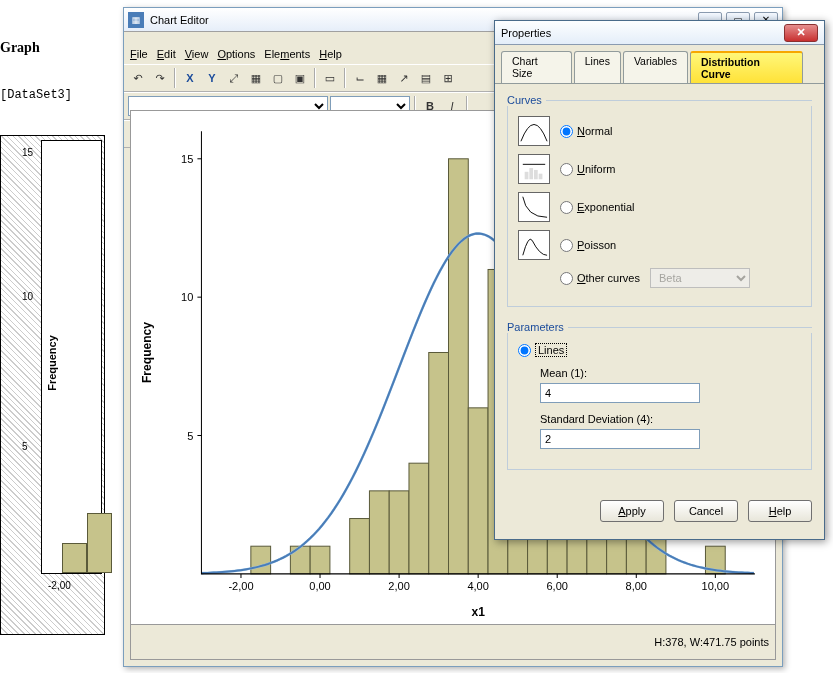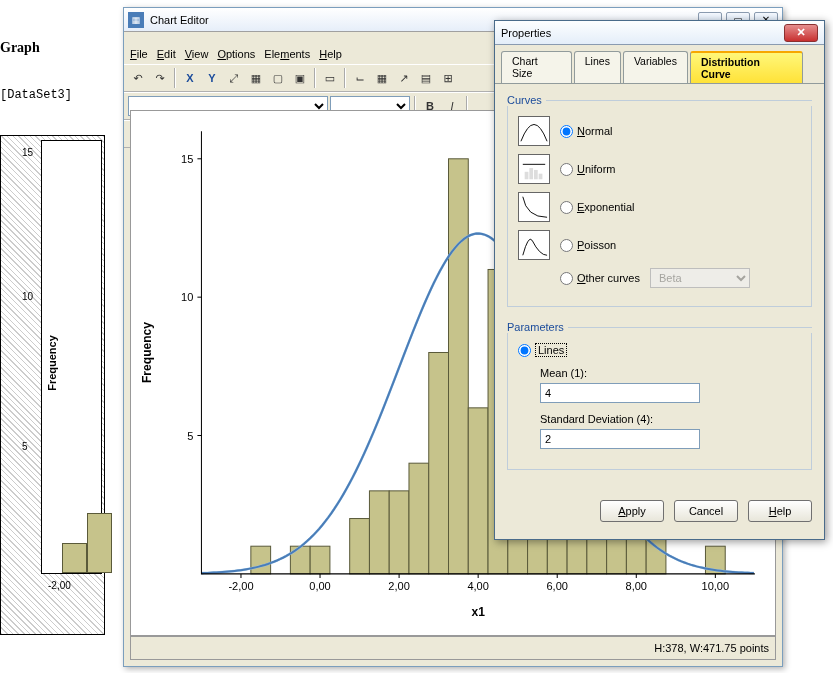--- a/index.html
+++ b/index.html
@@ -36,21 +36,21 @@
 .chart-area { position: absolute; left: 6px; top: 102px; right: 6px; bottom: 30px; background: #fff; border: 1px solid #999; }
 .chart-canvas { position: absolute; left: 0; top: 0; right: 0; bottom: 0; }
 svg .bar { fill: #c6c38b; stroke: #5a5a3a; stroke-width: 1; }
 svg .axis { stroke: #000; stroke-width: 1; fill: none; }
 svg .curve { fill: none; stroke: #4a7db8; stroke-width: 2; }
 svg .curve2 { fill: none; stroke: #a0c8e8; stroke-width: 2.5; }
 svg text { font-family: Arial, sans-serif; font-size: 11px; fill: #000; }
 svg .axis-label { font-size: 12px; font-weight: bold; }
 svg .tick-line { stroke: #000; stroke-width: 1; }
 
-.status-bar { position: absolute; left: 6px; right: 6px; bottom: 6px; height: 24px; border: 1px solid #999; background: #ece9d8; display: flex; justify-content: flex-end; align-items: center; padding: 0 6px; }
+.status-bar { position: absolute; left: 6px; right: 6px; bottom: 6px; height: 36px; border: 1px solid #999; background: #ece9d8; display: flex; justify-content: flex-end; align-items: center; padding: 0 6px; }
 
 
 .props-window { position: absolute; left: 494px; top: 20px; width: 331px; height: 520px; background: #ece9d8; border: 1px solid #4a6b8a; box-shadow: 2px 2px 8px rgba(0,0,0,0.4); z-index: 2; }
 .props-title-bar { height: 24px; background: linear-gradient(#fdfeff, #e4eef9); display: flex; align-items: center; padding: 0 6px; border-bottom: 1px solid #8a9bb0; }
 .props-title-bar .title { flex: 1; }
 .close-x { width: 34px; height: 18px; background: linear-gradient(#e58e8e,#c83030); border: 1px solid #8a3030; border-radius: 3px; color: #fff; display: flex; align-items: center; justify-content: center; cursor: pointer; font-weight: bold; }
 
 .tabs { display: flex; padding: 6px 19px 0 6px; border-bottom: 1px solid #919b9c; }
 .tab { padding: 3px 10px; border: 1px solid #919b9c; border-bottom: none; background: #f5f4ea; margin-right: 2px; cursor: pointer; border-radius: 3px 3px 0 0; font-size: 10.5px; }
 .tab.active { background: linear-gradient(#fff77a, #ffe238); border-top: 2px solid #f7a700; font-weight: bold; }

